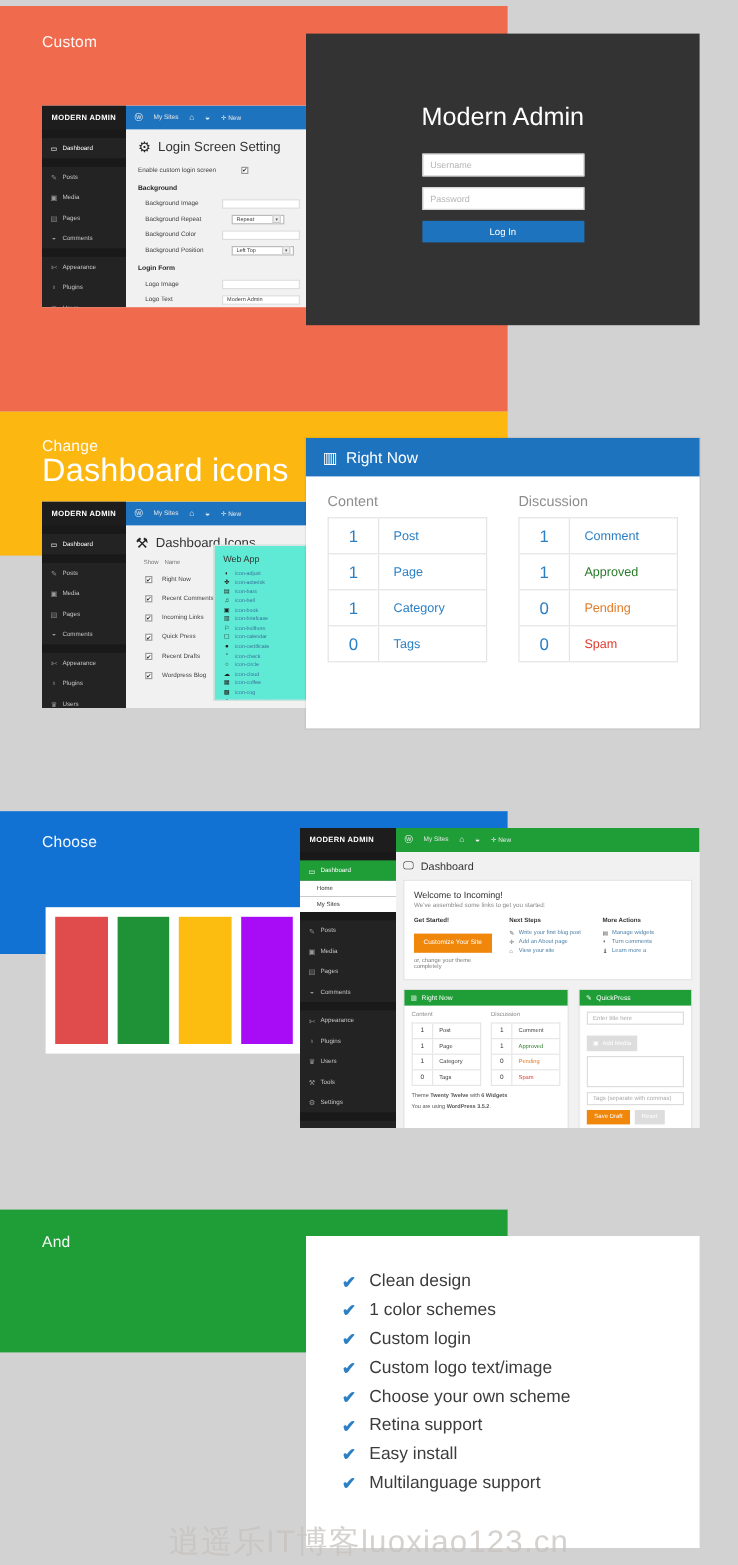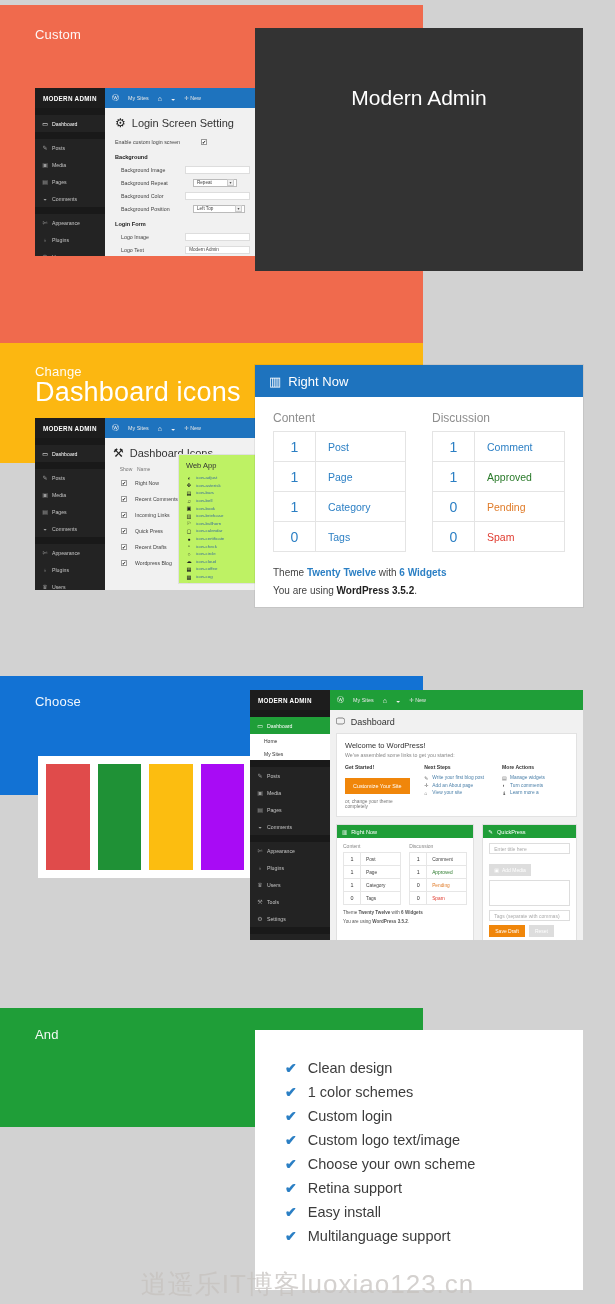--- a/index.html
+++ b/index.html
@@ -49,21 +49,21 @@
 
   
   .di-head { display:flex; font-size:5px; color:#777; padding:6px 0 3px 2px; }
   .di-row  { display:flex; align-items:center; font-size:5.2px; color:#444; height:16px; }
   .di-c1 { width:22px; display:flex; justify-content:center; }
   .di-c2 { width:66px; }
   .di-c3 { width:26px; display:flex; justify-content:center; }
   .di-ico { width:11px; height:11px; display:flex; align-items:center; justify-content:center;
             font-size:7px; color:#333; }
   .di-ico.sel { background:#1e73be; color:#fff; }
-  .webapp { position:absolute; right:0; top:36px; width:92px; bottom:6px; background:#bef264;
+  .webapp { position:absolute; right:0; top:36px; width:92px; bottom:6px; background:#5eead4;
             border:1px solid #e0e0e0; padding:6px 7px; overflow:hidden; }
   .webapp h4 { font-size:7.5px; font-weight:400; color:#333; margin-bottom:4px; }
   .wa-row { display:flex; align-items:center; gap:4px; font-size:4.4px; color:#3a6f9a; height:7.6px; }
   .wa-row .g { width:6px; text-align:center; color:#222; font-size:5.2px; }
 
   
   .rn { position:absolute; background:#fff; box-shadow:0 0 0 1px rgba(0,0,0,.06); }
   .rn-head { background:#1e73be; color:#fff; height:32px; display:flex; align-items:center;
              gap:7px; padding-left:14px; font-size:13px; }
   .rn-head .ci { font-size:13px; }
@@ -241,20 +241,25 @@
     </div>
     <div class="form-row">
       <span class="lbl">Logo Text</span>
       <span class="tinput">Modern Admin</span>
     </div>
   </div>
 </div>
 
 <div class="login-modal" style="left:255px;top:28px;width:328px;height:243px;">
   <div class="lm-title">Modern Admin</div>
+  <div style="margin-top:18px;">
+    <div class="lm-field">Username</div>
+    <div class="lm-field">Password</div>
+    <div class="lm-btn">Log In</div>
+  </div>
 </div>
 
 <div class="band" style="top:343px;height:120px;background:#fcb711"></div>
 
 <div class="heading" style="top:364px;">
   <div class="kicker">Change</div>
   <div class="title">Dashboard icons</div>
 </div>
 
 <div class="wp" style="left:35px;top:418px;width:235px;height:172px;">
@@ -484,28 +489,20 @@
             <span class="rn-num">0</span>
             <span class="rn-lbl orange">Pending</span>
             </div>
           <div class="rn-tr">
             <span class="rn-num">0</span>
             <span class="rn-lbl red">Spam</span>
             </div>
         </div>
       </div>
     </div>
-    <div class="rn-foot">
-      <div>
-        <span>Theme </span><b>Twenty Twelve</b><span> with </span><b>6 Widgets</b>
-      </div>
-      <div>
-        <span>You are using </span><span class="k" style="font-weight:bold">WordPress 3.5.2</span><span>.</span>
-      </div>
-    </div>
   </div>
 </div>
 
 <div class="band" style="top:676px;height:119px;background:#1272d4"></div>
 
 <div class="heading" style="top:694px;">
   <div class="kicker">Choose</div>
 </div>
 
 <div class="swatch-wrap" style="left:38px;top:756px;width:214px;height:122px;">
@@ -579,21 +576,21 @@
     <span>✛ <span>New</span></span>
   </div>
 
   <div class="wp-body" style="left:80px;padding:6px 6px;">
     <div class="wp-h1" style="font-size:9px;">
       <span class="hi" style="font-size:9px">🖵</span>
       <span>Dashboard</span>
     </div>
 
     <div style="background:#fff;border:1px solid #e2e2e2;padding:7px 8px;margin-top:6px;">
-      <h3 style="font-size:7.5px;font-weight:400;color:#333">Welcome to WordPress!</h3>
+      <h3 style="font-size:7.5px;font-weight:400;color:#333">Welcome to Incoming!</h3>
       <p style="font-size:5.2px;color:#888;margin-top:2px">We've assembled some links to get you started:</p>
       <div class="gd-cols">
         <div style="width:82px">
           <h6>Get Started!</h6>
           <div class="gd-btn-orange">Customize Your Site</div>
           <div class="gd-note">or, change your theme completely</div>
         </div>
         <div style="width:80px">
           <h6>Next Steps</h6>
           <div class="gd-li">

